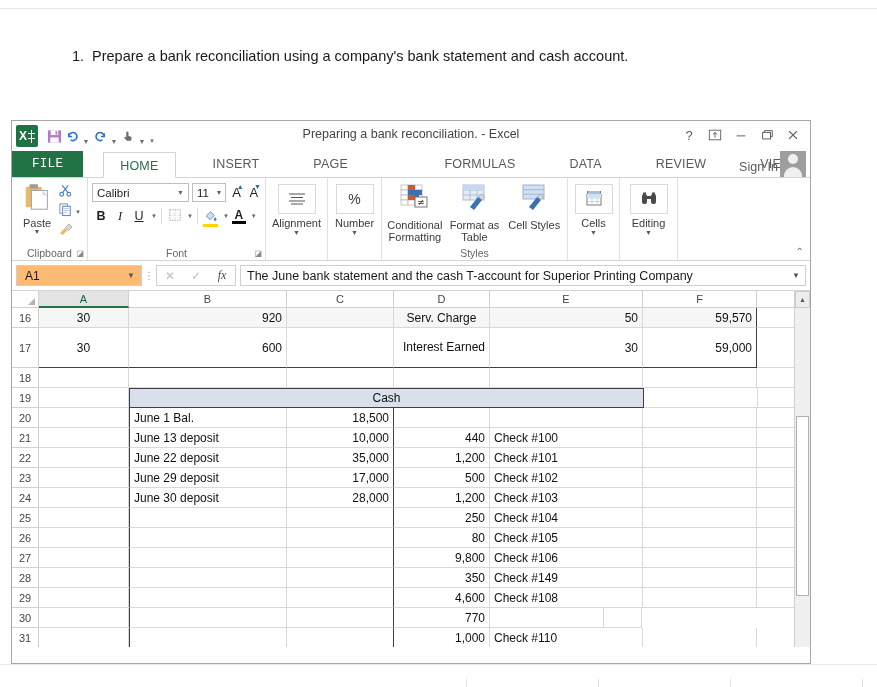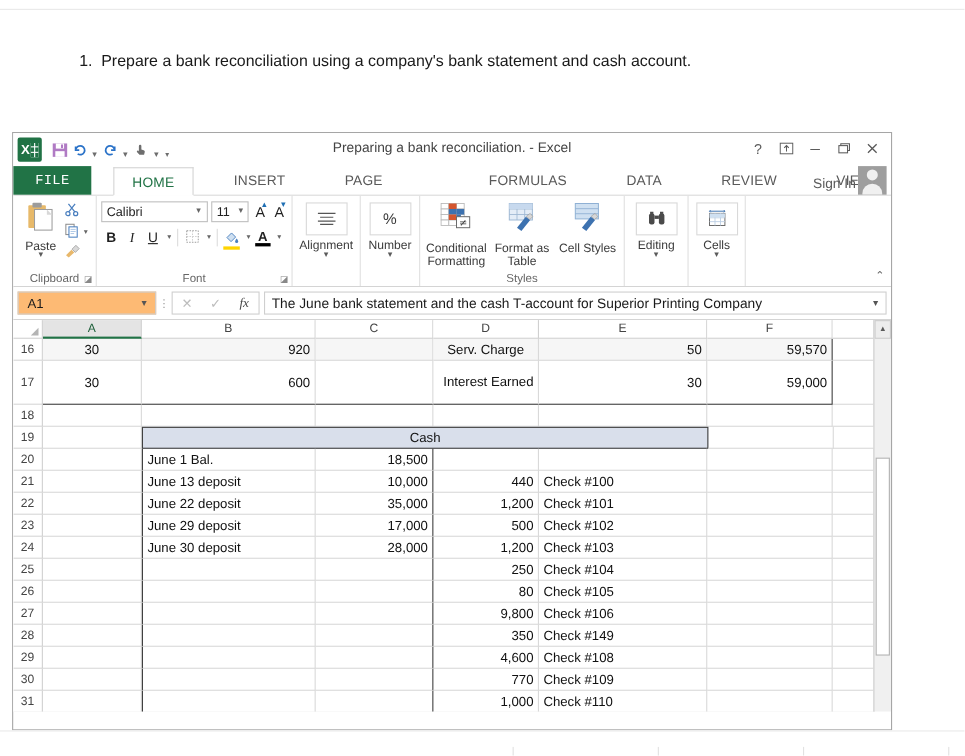--- a/index.html
+++ b/index.html
@@ -744,47 +744,47 @@
               <path d="M12 24 L20 14 L24 17 L16 27 Z" fill="#3d72b0"></path>
               <path d="M20.5 13.5 L24 11 L26.5 14 L23.5 16.5 Z" fill="#d7d7d7" stroke="#9a9a9a" stroke-width="0.6"></path>
             </svg>
           </span>
           <span class="cap">Cell Styles</span>
         </div>
       </div>
       <div class="rgroup-label">Styles</div>
     </div>
 
+    <div class="rgroup g-cells">
+      <div class="boxbtn">
+        <svg width="20" height="18" viewBox="0 0 20 18">
+          <rect x="3" y="4" width="14" height="11" fill="#ffffff" stroke="#6a6a6a" stroke-width="0.9"></rect>
+          <path d="M3 8 H17 M3 11.5 H17 M8 4 V15 M13 4 V15" stroke="#b9cde3" stroke-width="0.8"></path>
+          <rect x="3" y="4" width="14" height="3.6" fill="#cfe0f1"></rect>
+          <path d="M3 2 H17 M4 1 L3 2 L4 3 M16 1 L17 2 L16 3" stroke="#3d72b0" stroke-width="0.9" fill="none"></path>
+        </svg>
+      </div>
+      <div class="btn-caption">Cells</div>
+      <div class="btn-arrow">▼</div>
+    </div>
+
     <div class="rgroup g-edit">
       <div class="boxbtn">
         <svg width="18" height="16" viewBox="0 0 18 16">
           <rect x="2" y="3" width="5" height="10" rx="2" fill="#4a4a4a"></rect>
           <rect x="11" y="3" width="5" height="10" rx="2" fill="#4a4a4a"></rect>
           <rect x="7" y="5" width="4" height="3" fill="#4a4a4a"></rect>
           <rect x="3" y="1.5" width="3" height="2" fill="#4a4a4a"></rect>
           <rect x="12" y="1.5" width="3" height="2" fill="#4a4a4a"></rect>
         </svg>
       </div>
       <div class="btn-caption">Editing</div>
       <div class="btn-arrow">▼</div>
     </div>
 
-    <div class="rgroup g-cells">
-      <div class="boxbtn">
-        <svg width="20" height="18" viewBox="0 0 20 18">
-          <rect x="3" y="4" width="14" height="11" fill="#ffffff" stroke="#6a6a6a" stroke-width="0.9"></rect>
-          <path d="M3 8 H17 M3 11.5 H17 M8 4 V15 M13 4 V15" stroke="#b9cde3" stroke-width="0.8"></path>
-          <rect x="3" y="4" width="14" height="3.6" fill="#cfe0f1"></rect>
-          <path d="M3 2 H17 M4 1 L3 2 L4 3 M16 1 L17 2 L16 3" stroke="#3d72b0" stroke-width="0.9" fill="none"></path>
-        </svg>
-      </div>
-      <div class="btn-caption">Cells</div>
-      <div class="btn-arrow">▼</div>
-    </div>
-
     <div class="rgroup g-tail">
       <div class="collapse-ribbon">⌃</div>
     </div>
   </div>
 
   <div class="formulabar">
     <div class="namebox">
       <span>A1</span>
       <span class="cv">▼</span>
     </div>
@@ -965,21 +965,20 @@
         <div class="cell" style="width:114px;height:20px"></div>
         <div class="cell" style="width:38px;height:20px"></div>
       </div>
 
       <div class="row" style="height:20px">
         <div class="rh">30</div>
         <div class="cell" style="width:90px;height:20px"></div>
         <div class="cell lft b-left-hard" style="width:158px;height:20px"></div>
         <div class="cell rgt b-right-hard" style="width:107px;height:20px"></div>
         <div class="cell rgt" style="width:96px;height:20px">770</div>
-        <div class="cell lft" style="width:153px;height:20px">Check #109</div>
         <div class="cell" style="width:114px;height:20px"></div>
         <div class="cell" style="width:38px;height:20px"></div>
       </div>
 
       <div class="row" style="height:20px">
         <div class="rh">31</div>
         <div class="cell" style="width:90px;height:20px"></div>
         <div class="cell lft b-left-hard" style="width:158px;height:20px"></div>
         <div class="cell rgt b-right-hard" style="width:107px;height:20px"></div>
         <div class="cell rgt" style="width:96px;height:20px">1,000</div>

